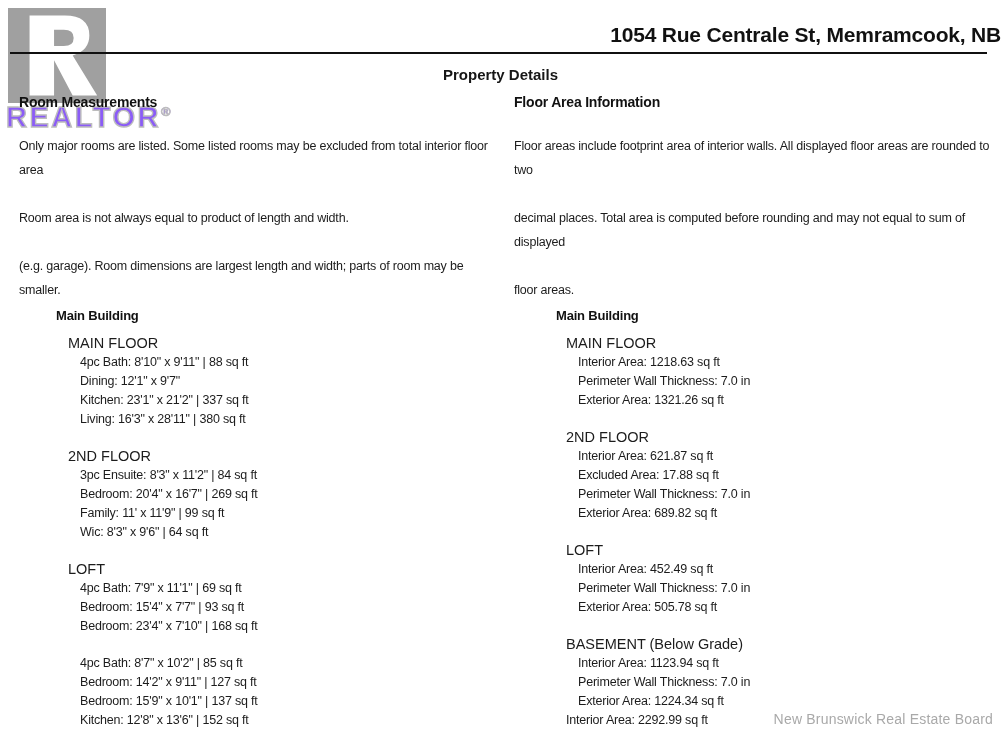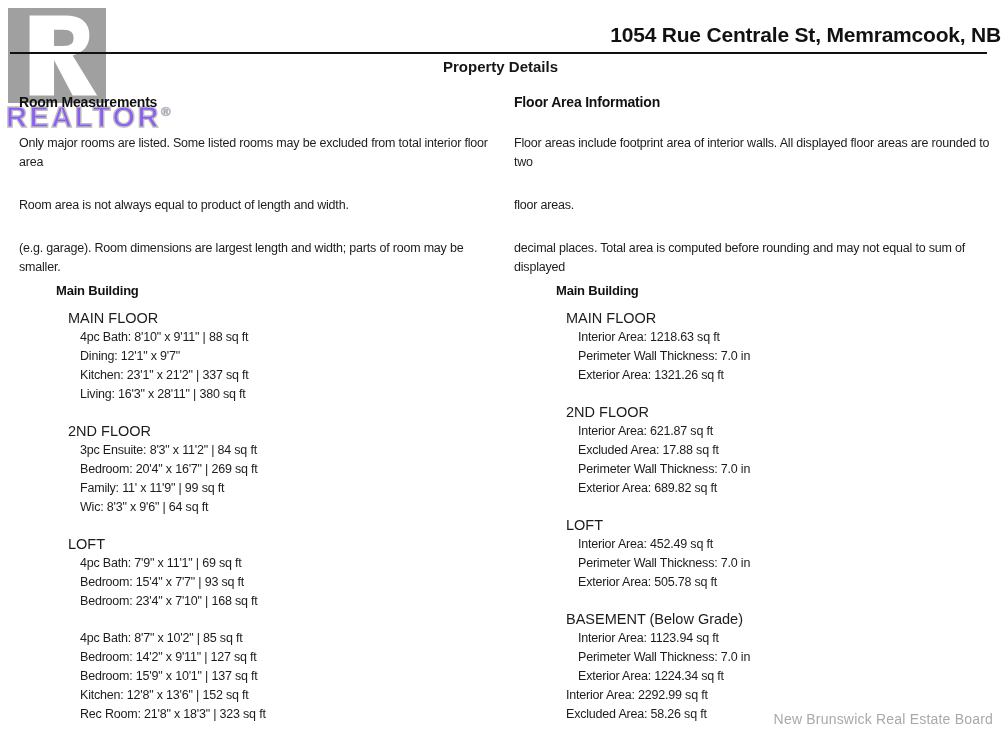--- a/index.html
+++ b/index.html
@@ -15,42 +15,42 @@
   .title {
     position:absolute; top:23px; left:0; width:100%;
     text-align:right; font-size:21px; font-weight:bold;
     letter-spacing:-0.2px; color:#111;
   }
   .rule {
     position:absolute; top:52px; left:10px; width:977px; height:2px;
     background:#101010; z-index:4;
   }
   .subtitle {
-    position:absolute; top:58px; left:0; width:100%;
+    position:absolute; top:66px; left:0; width:100%;
     text-align:center; font-size:15px; font-weight:bold; color:#161616;
   }
   .logo {
     position:absolute; top:8px; left:8px; width:98px; height:95px; z-index:1;
   }
   .realtor-mark {
     position:absolute; top:101px; left:6px; z-index:0;
     font-size:29px; font-weight:bold; letter-spacing:2.5px;
     color:#8b5cf6;
     -webkit-text-stroke:1.4px #bdbdbd;
     white-space:nowrap;
   }
   .realtor-mark sup { font-size:13px; letter-spacing:0; -webkit-text-stroke:0.8px #bdbdbd; }
   .col {
     position:absolute; top:94px; width:482px;
     font-size:12.5px; letter-spacing:-0.2px; line-height:19px; z-index:2;
   }
   .col-left  { left:19px; }
   .col-right { left:514px; }
   .sec-heading { font-size:14px; font-weight:bold; line-height:16px; margin-bottom:7px; color:#111; }
-  .pline { line-height:19px;margin-top:24px; }
+  .pline { line-height:24px;margin-top:24px; }
   .building { font-weight:bold; font-size:13px; margin-top:4px; color:#111; }
   .col-left  .building { padding-left:37px; }
   .col-right .building { padding-left:42px; }
   .floor-group + .floor-group { margin-top:18px; }
   .floor-name { font-size:14.5px; line-height:19px; letter-spacing:0;margin-top:9px; }
   .col-left  .floor-name { padding-left:49px; }
   .col-right .floor-name { padding-left:52px; }
   .item { line-height:19px; }
   .col-left  .item { padding-left:61px; }
   .col-right .item { padding-left:64px; }
@@ -118,22 +118,22 @@
       <div class="item">Bedroom: 15'9" x 10'1" | 137 sq ft</div>
       <div class="item">Kitchen: 12'8" x 13'6" | 152 sq ft</div>
       <div class="item">Rec Room: 21'8" x 18'3" | 323 sq ft</div>
     </div>
   </div>
 
   <div class="col col-right">
     <div class="sec-heading">Floor Area Information</div>
     <div>
       <div class="pline">Floor areas include footprint area of interior walls. All displayed floor areas are rounded to two</div>
+      <div class="pline">decimal places. Total area is computed before rounding and may not equal to sum of displayed</div>
       <div class="pline">floor areas.</div>
-      <div class="pline">decimal places. Total area is computed before rounding and may not equal to sum of displayed</div>
     </div>
     <div class="building">Main Building</div>
 
     <div class="floor-group">
       <div class="floor-name">MAIN FLOOR</div>
       <div class="item">Interior Area: 1218.63 sq ft</div>
       <div class="item">Perimeter Wall Thickness: 7.0 in</div>
       <div class="item">Exterior Area: 1321.26 sq ft</div>
     </div>
 

